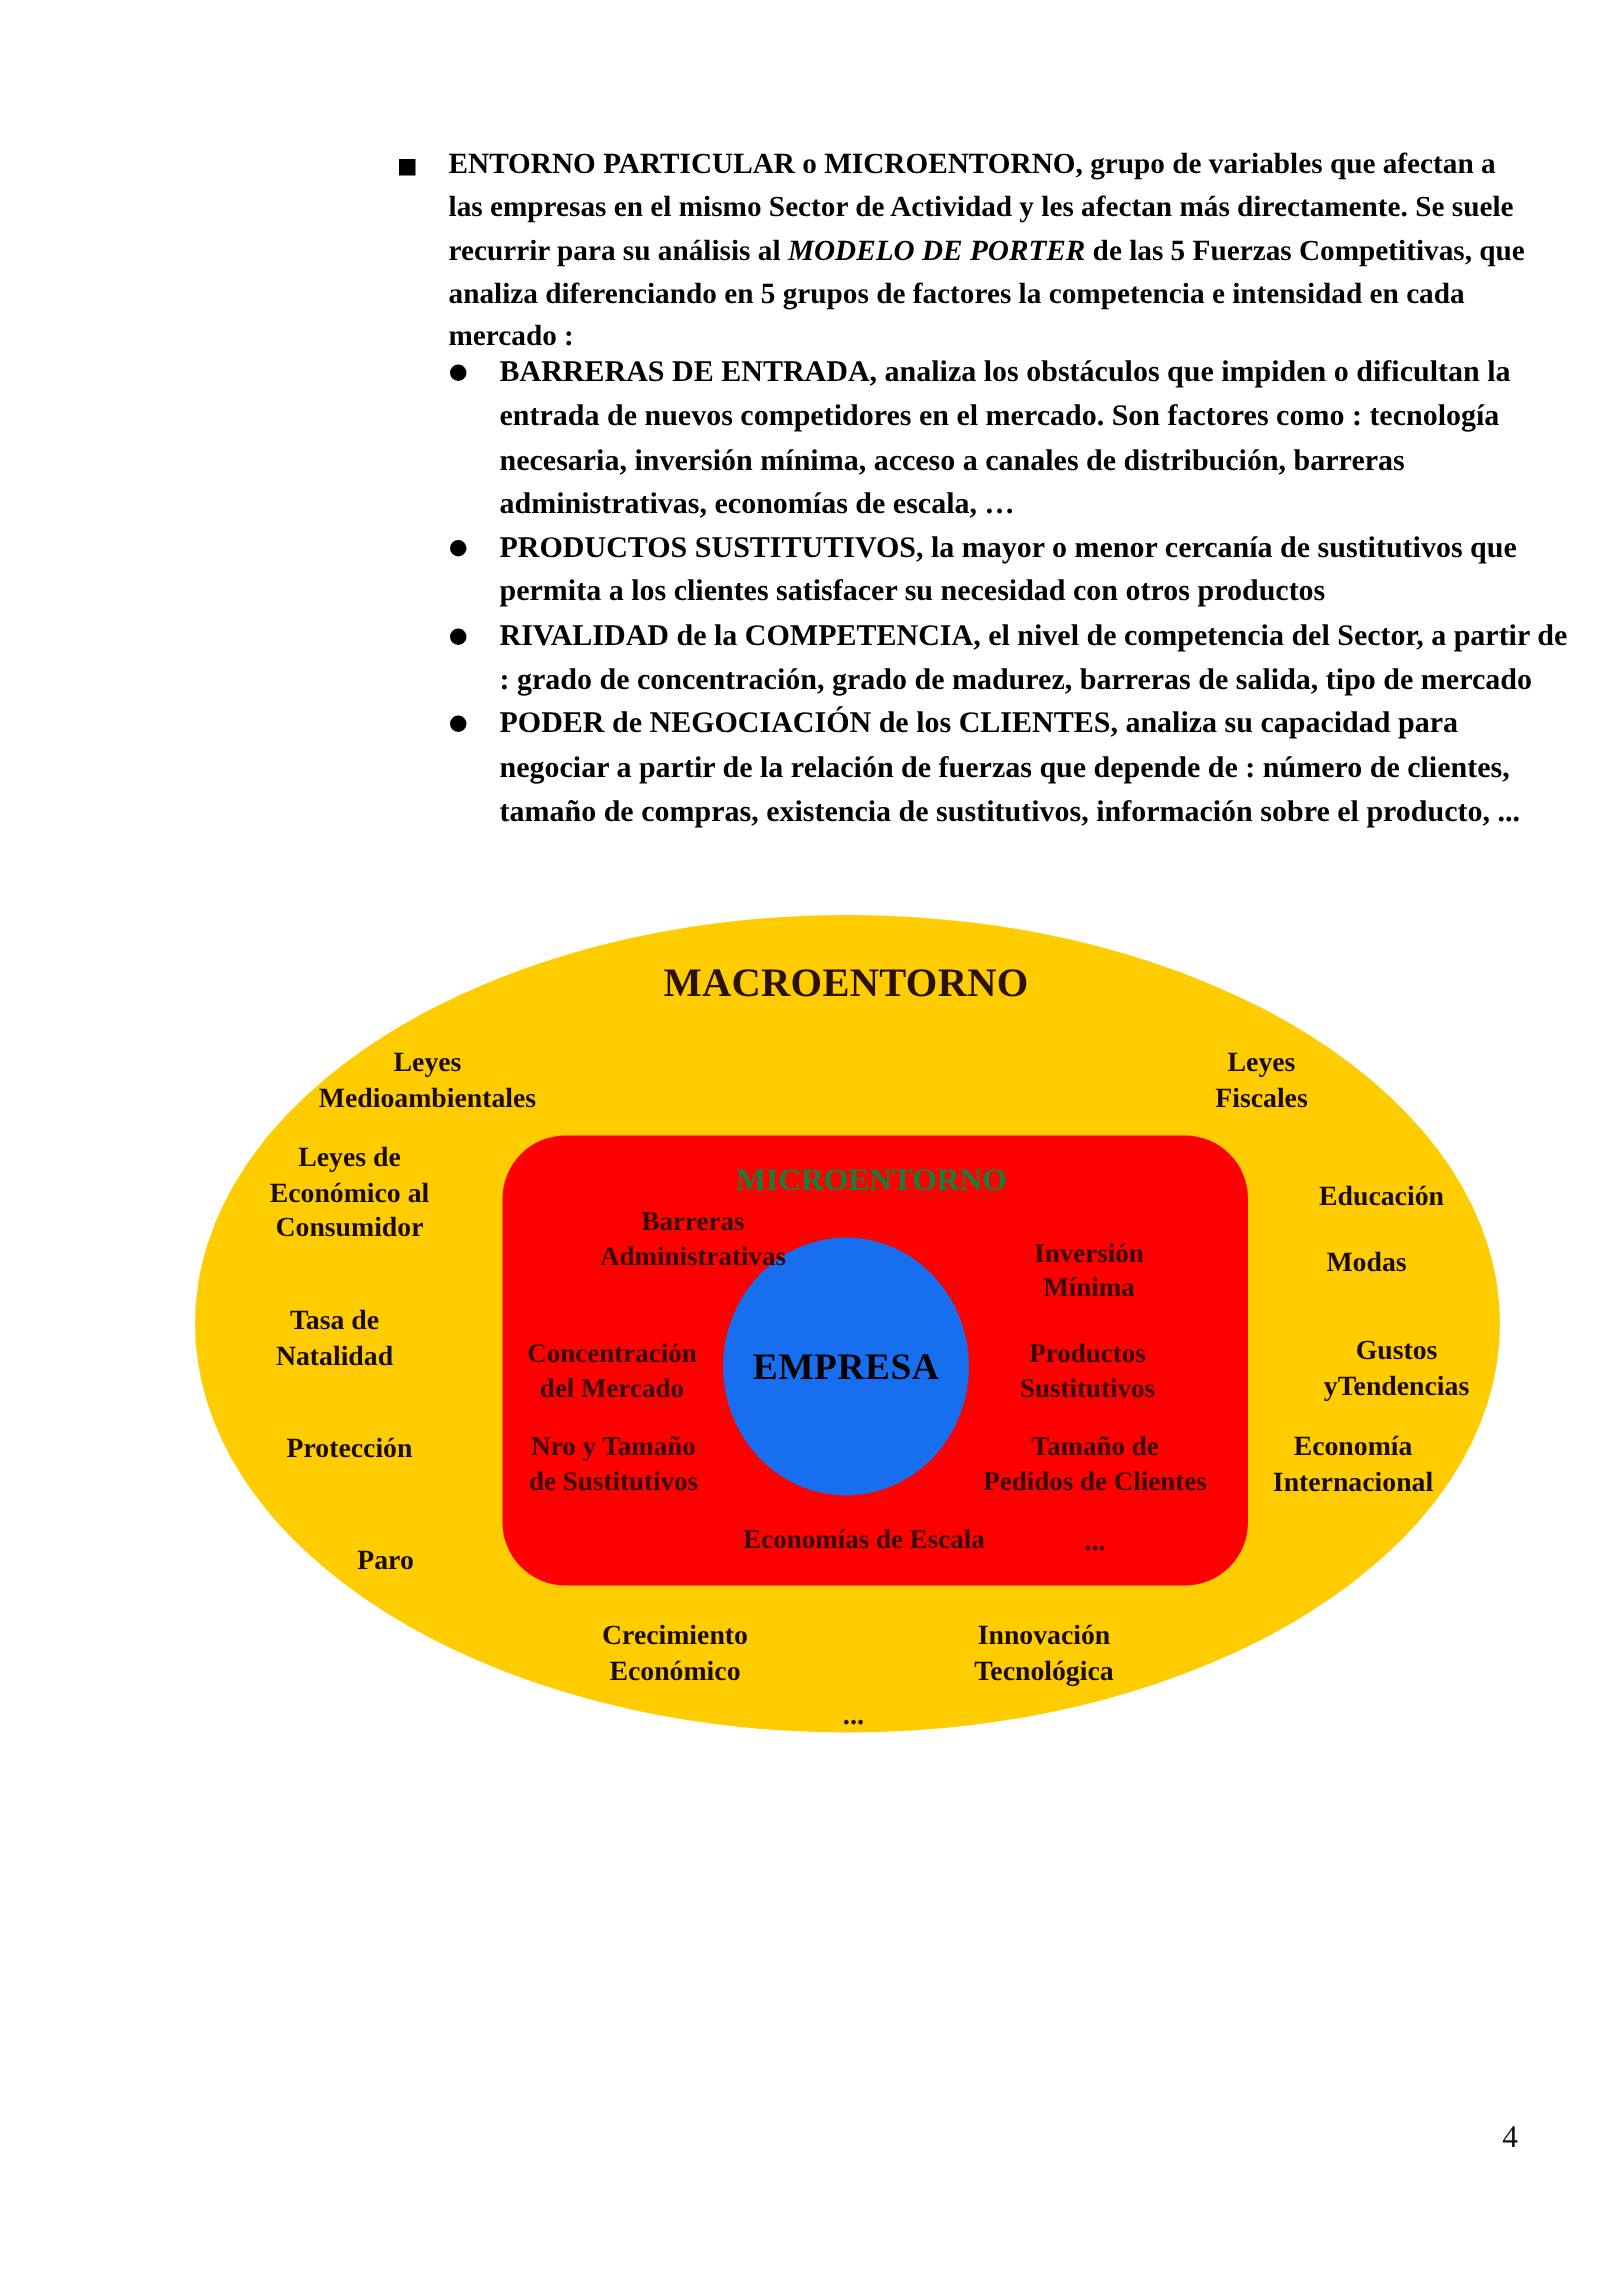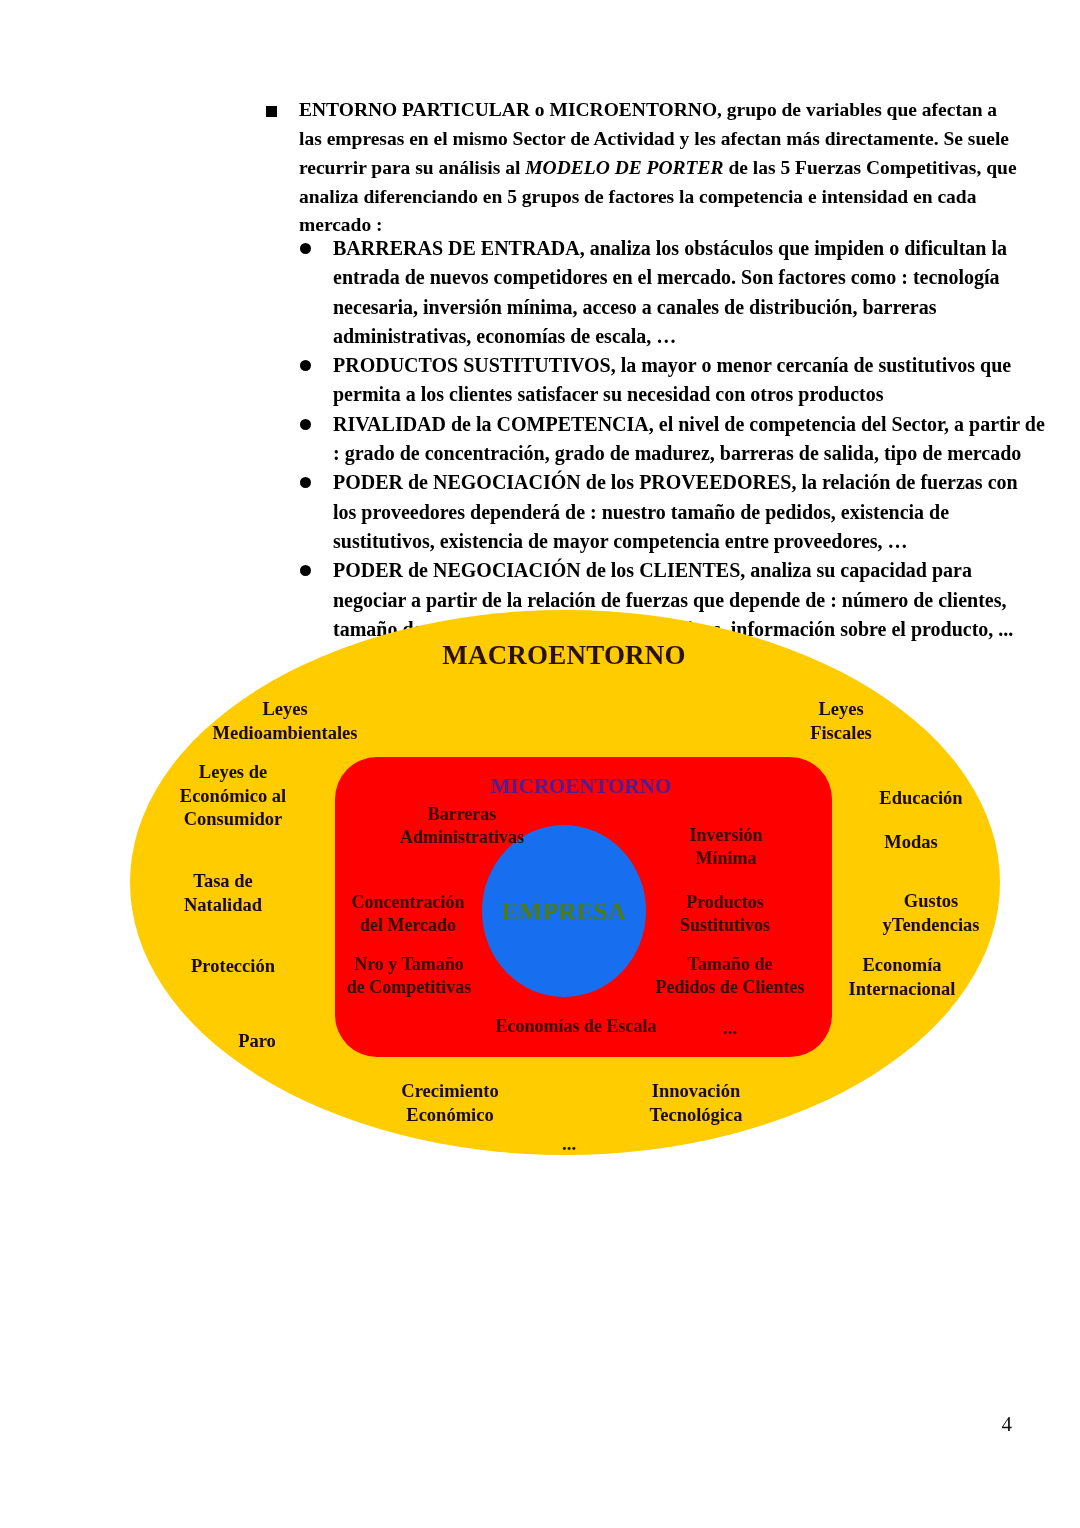--- a/index.html
+++ b/index.html
@@ -122,33 +122,33 @@
     white-space: pre-line;
     transform: translateX(-50%);
   }
   .macro-title {
     font-size: 27px;
     color: #2b1200;
     letter-spacing: 0.2px;
   }
   .micro-title {
     font-size: 21px;
-    color: #4c1d95;
+    color: #15803d;
   }
   .macro-item {
     font-size: 18.5px;
     color: #1a0c00;
   }
   .micro-item {
     font-size: 18px;
     color: #330800;
   }
   .empresa-label {
     font-size: 25px;
-    color: #4d7c0f;
+    color: #000000;
     letter-spacing: 0.3px;
   }
   .ellipsis-label {
     font-size: 19px;
     font-weight: bold;
     color: #2a1000;
   }
 
   .page-number {
     position: absolute;
@@ -173,24 +173,20 @@
       <span class="dot-bullet"></span>
       <div class="level2-text">BARRERAS DE ENTRADA, analiza los obstáculos que impiden o dificultan la entrada de nuevos competidores en el mercado. Son factores como : tecnología necesaria, inversión mínima, acceso a canales de distribución, barreras administrativas, economías de escala, …</div>
     </div>
     <div class="level2">
       <span class="dot-bullet"></span>
       <div class="level2-text">PRODUCTOS SUSTITUTIVOS, la mayor o menor cercanía de sustitutivos que permita a los clientes satisfacer su necesidad con otros productos</div>
     </div>
     <div class="level2">
       <span class="dot-bullet"></span>
       <div class="level2-text">RIVALIDAD de la COMPETENCIA, el nivel de competencia del Sector, a partir de : grado de concentración, grado de madurez, barreras de salida, tipo de mercado</div>
-    </div>
-    <div class="level2">
-      <span class="dot-bullet"></span>
-      <div class="level2-text">PODER de NEGOCIACIÓN de los PROVEEDORES, la relación de fuerzas con los proveedores dependerá de : nuestro tamaño de pedidos, existencia de sustitutivos, existencia de mayor competencia entre proveedores, …</div>
     </div>
     <div class="level2">
       <span class="dot-bullet"></span>
       <div class="level2-text">PODER de NEGOCIACIÓN de los CLIENTES,  analiza su capacidad para negociar a partir de la relación de fuerzas que depende de  : número de clientes, tamaño de compras, existencia de sustitutivos, información sobre el producto, ...</div>
     </div>
   </div>
 
 </div>
 
 <div class="diagram">
@@ -225,21 +221,21 @@
 Económico</div>
   <div class="dlabel macro-item" style="left:576px; top:482px;">Innovación
 Tecnológica</div>
   <div class="dlabel ellipsis-label" style="left:449px; top:534px;">...</div>
 
   <div class="dlabel micro-item" style="left:294px; top:205px;margin-left:48px;">Barreras
 Administrativas</div>
   <div class="dlabel micro-item" style="left:288px; top:293px;">Concentración
 del Mercado</div>
   <div class="dlabel micro-item" style="left:289px; top:355px;">Nro y Tamaño
-de Competitivas</div>
+de Sustitutivos</div>
 
   <div class="dlabel micro-item" style="left:606px; top:226px;">Inversión
 Mínima</div>
   <div class="dlabel micro-item" style="left:605px; top:293px;">Productos
 Sustitutivos</div>
   <div class="dlabel micro-item" style="left:610px; top:355px;">Tamaño de
 Pedidos de Clientes</div>
 
   <div class="dlabel micro-item" style="left:456px; top:417px;">Economías de Escala</div>
   <div class="dlabel ellipsis-label" style="left:610px; top:418px; color:#330800;">...</div>

